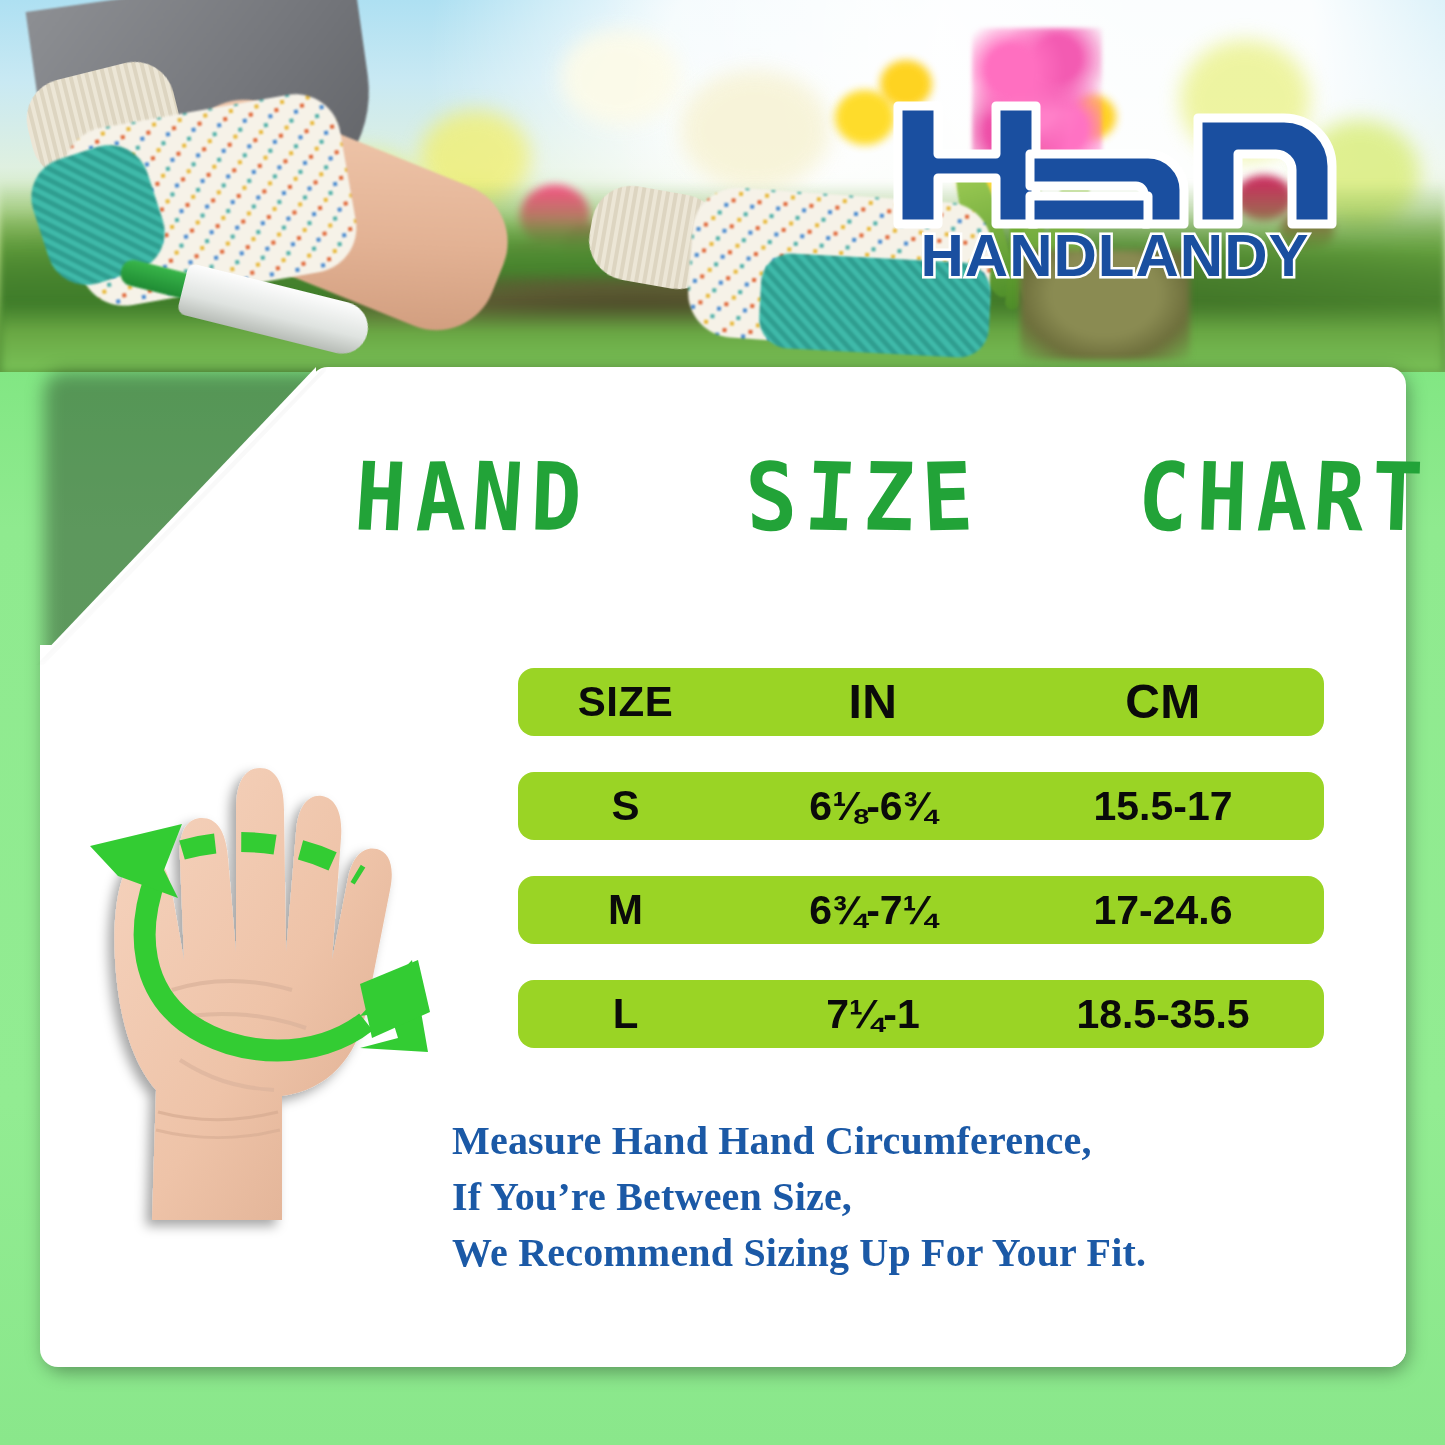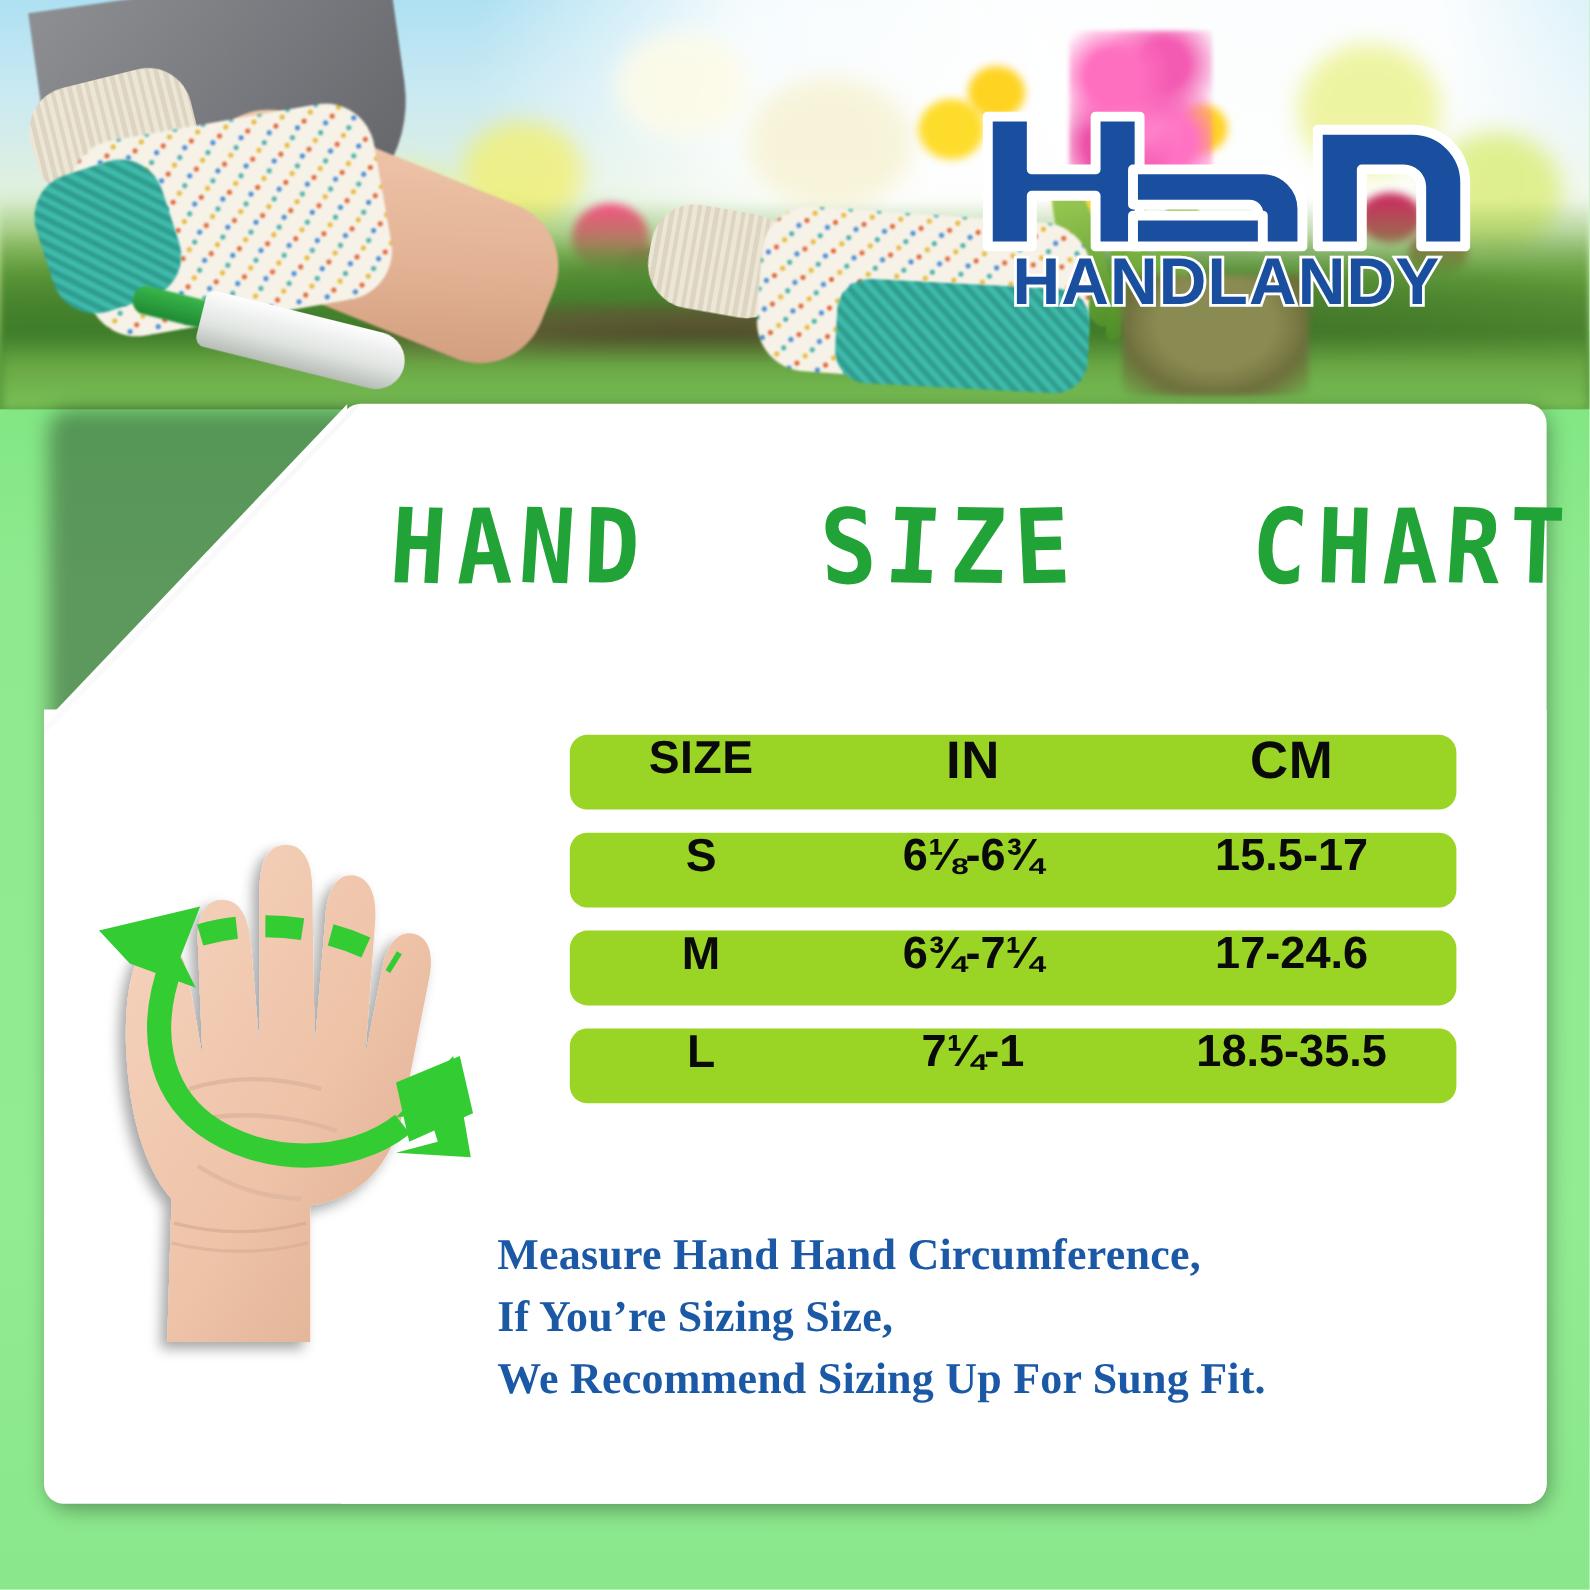--- a/index.html
+++ b/index.html
@@ -164,23 +164,22 @@
   .title .sk3{transform:skewX(-1.5deg) rotate(.8deg);}
 
   
   .hand-box{position:absolute;left:60px;top:660px;width:420px;height:600px;}
   .hand-box svg{display:block;width:100%;height:100%;}
 
   
   .table{position:absolute;left:518px;top:668px;width:806px;}
   .trow{
     height:68px;border-radius:16px;background:#9ad425;
-    display:flex;align-items:flex-start;margin-bottom:21px;
+    display:flex;align-items:center;margin-bottom:36px;
     position:relative;
-    padding-left:12px;
   }
   .trow .c1{width:215px;text-align:center;}
   .trow .c2{width:280px;text-align:center;}
   .trow .c3{width:300px;text-align:center;}
   .trow span{
     color:#0a0a0a;font-family:"Liberation Sans",sans-serif;
     font-weight:bold;font-size:41px;line-height:1;
     display:block;
   }
   .trow.head span{font-size:48px;letter-spacing:.5px;}
@@ -400,17 +399,17 @@
           <span>7¼-1</span>
         </div>
       <div class="c3">
           <span>18.5-35.5</span>
         </div>
     </div>
   </div>
 
   <div class="note">
     <div>Measure Hand Hand Circumference,</div>
-    <div>If You’re Sizing Size,</div>
-    <div>We Recommend Sizing Up For Sung Fit.</div>
+    <div>If You’re Between Size,</div>
+    <div>We Recommend Sizing Up For Your Fit.</div>
   </div>
 
 </div>
 
 </body></html>

